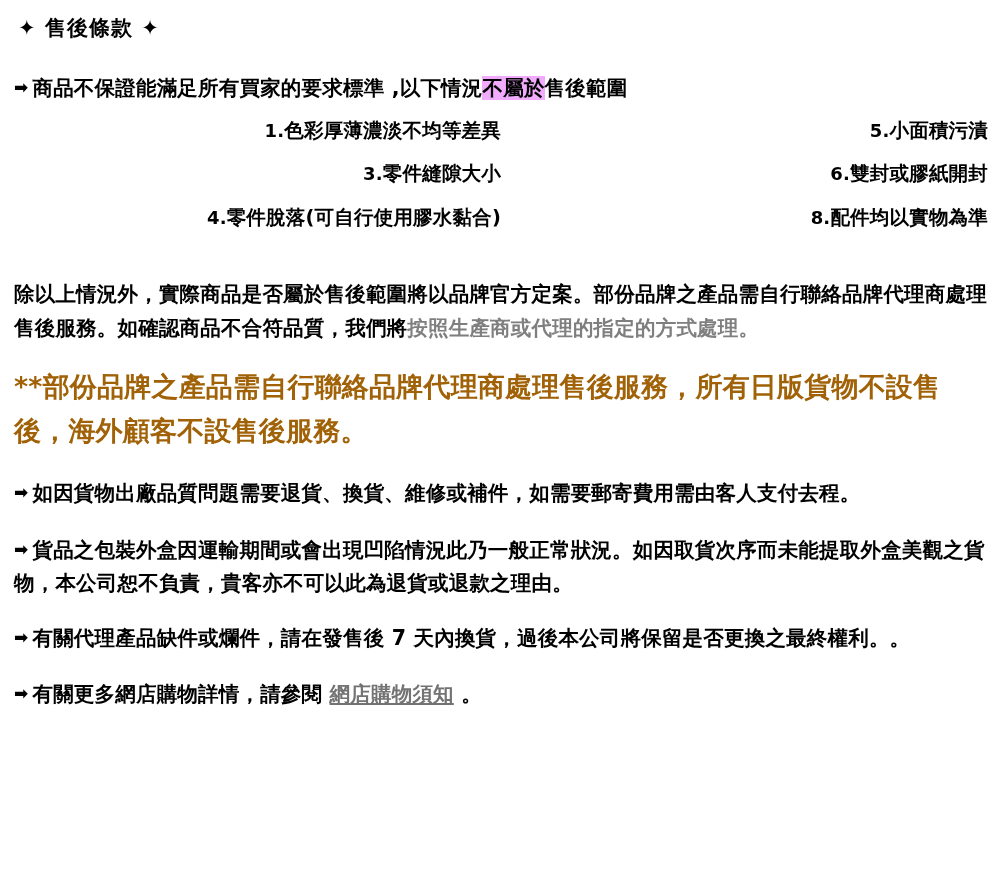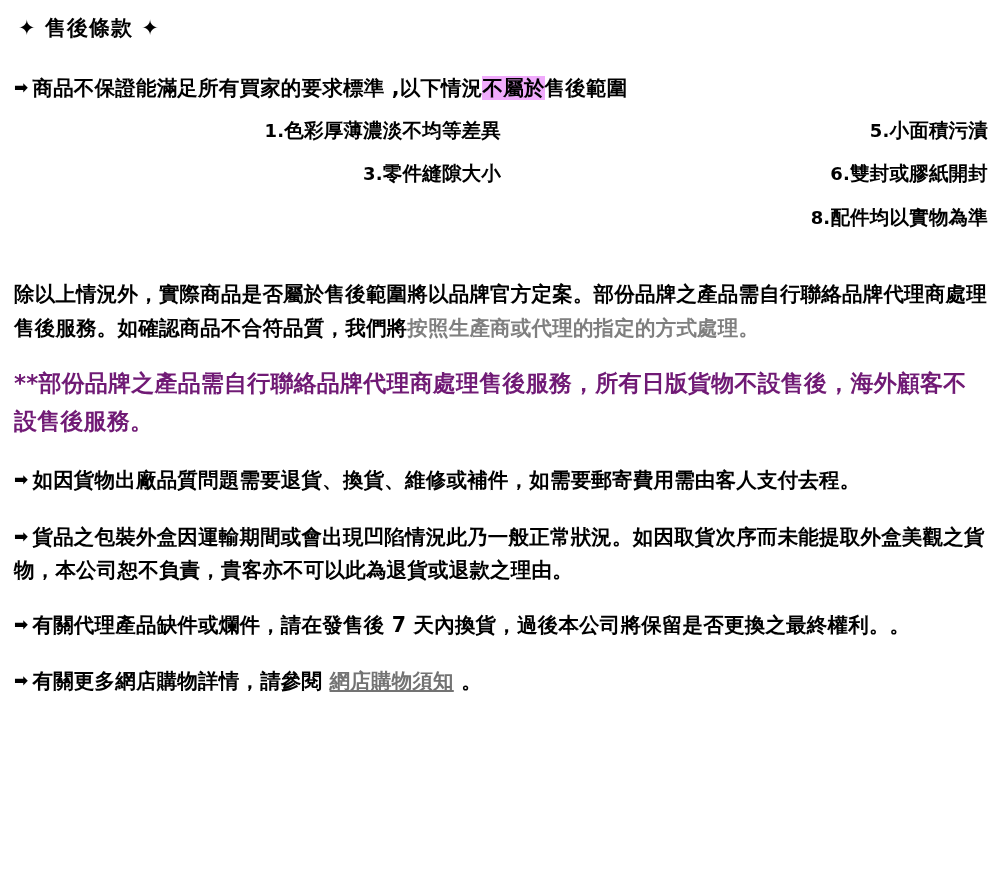--- a/index.html
+++ b/index.html
@@ -85,25 +85,25 @@
   .body-para {
     font-size: 20.5px;
     font-weight: bold;
     line-height: 1.66;
     margin: 26px 0 0 0;
     letter-spacing: 0.2px;
   }
   .grey { color: #7f7f7f; }
 
   .red-para {
-    font-size: 23px;
+    font-size: 27px;
     font-weight: bold;
     line-height: 1.62;
     margin: 20px 0 0 0;
-    color: #701a75;
+    color: #a16207;
     letter-spacing: 0.2px;
   }
 
   .note {
     font-size: 20.5px;
     font-weight: bold;
     line-height: 1.62;
     margin: 24px 0 0 0;
     letter-spacing: 0.2px;
   }
@@ -126,20 +126,23 @@
     <span class="arrow">➡</span><span>商品不保證能滿足所有買家的要求標準 ,以下情況</span><span class="hl">不屬於</span><span>售後範圍</span>
   </div>
 
   <div class="lists">
     <div class="list-col left">
       <div class="li">
         <span class="num">1.</span><span>色彩厚薄濃淡不均等差異</span>
       </div>
       <div class="li">
         <span class="num">3.</span><span>零件縫隙大小</span>
+      </div>
+      <div class="li">
+        <span class="num">4.</span><span>零件脫落(可自行使用膠水黏合)</span>
       </div>
     </div>
     <div class="list-col right">
       <div class="li">
         <span class="num">5.</span><span>小面積污漬</span>
       </div>
       <div class="li">
         <span class="num">6.</span><span>雙封或膠紙開封</span>
       </div>
       <div class="li">

